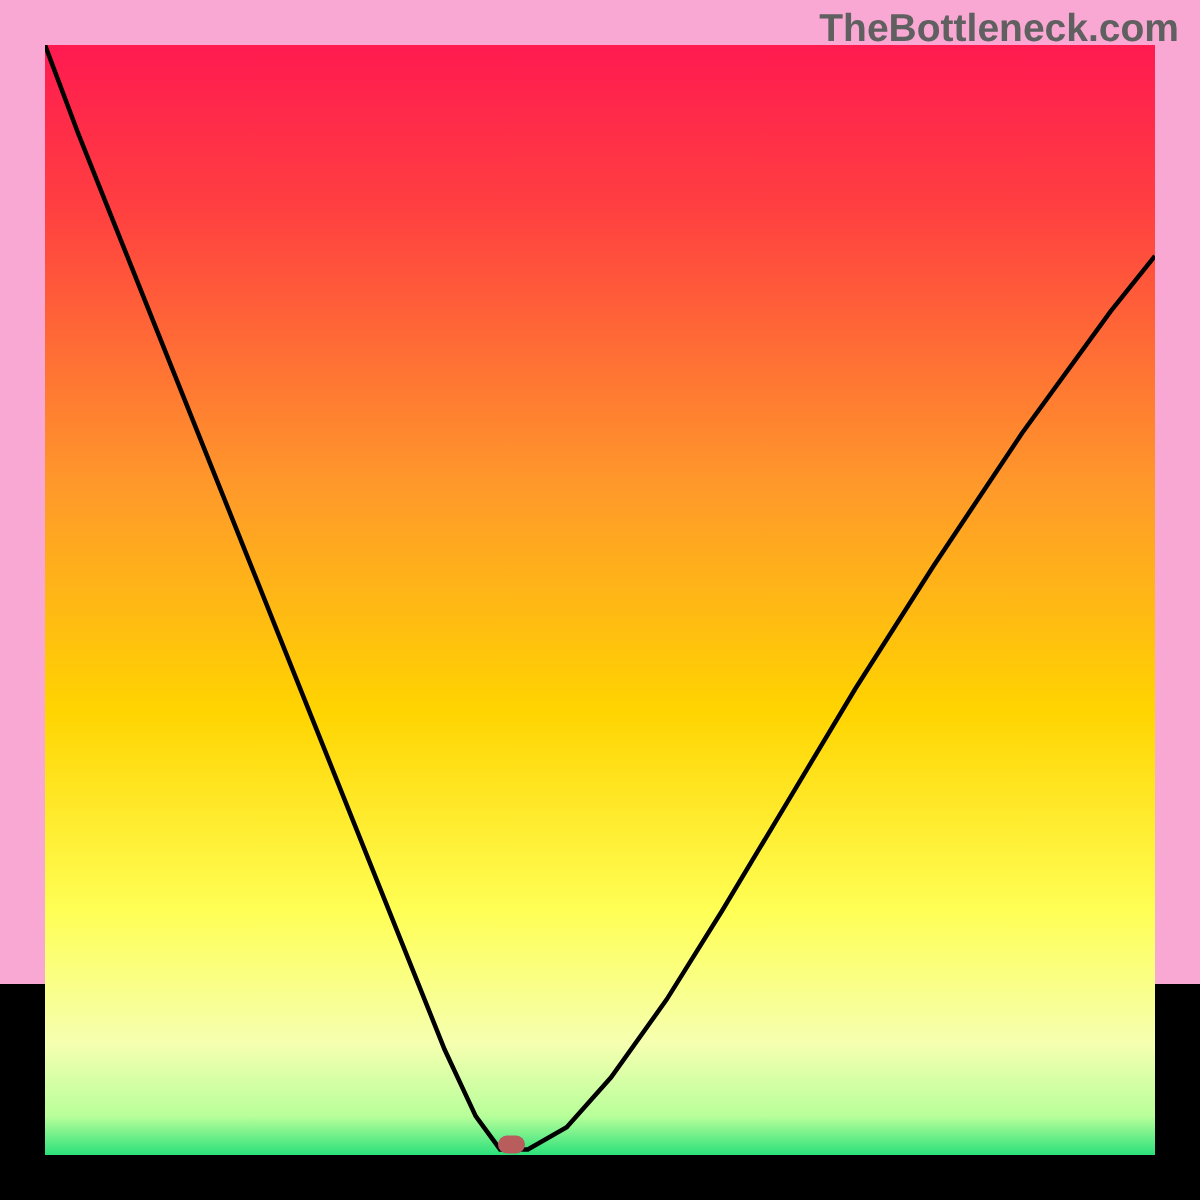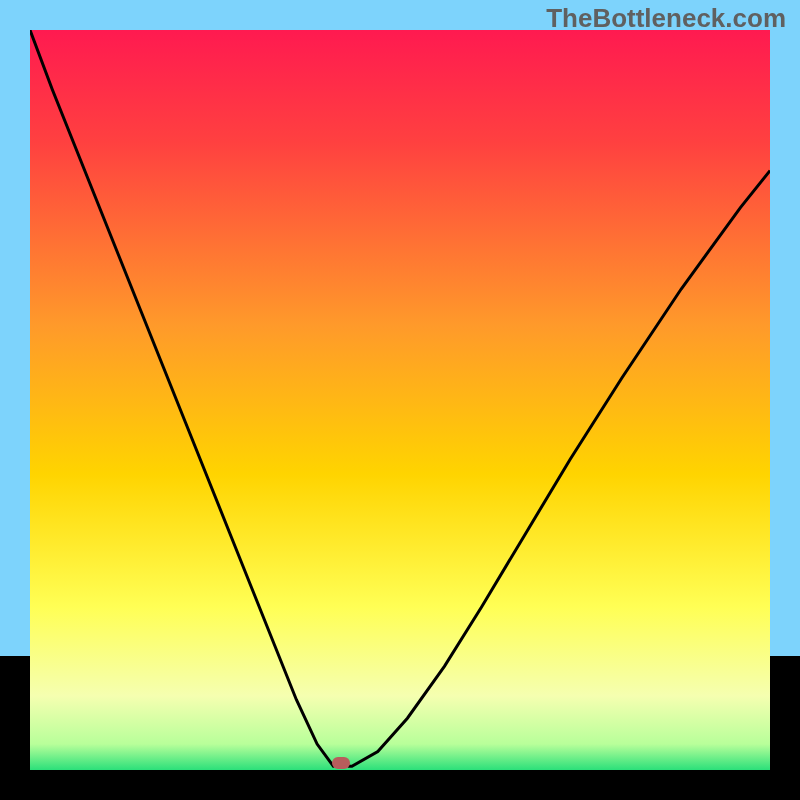--- a/index.html
+++ b/index.html
@@ -1,21 +1,21 @@
 <!DOCTYPE html>
 <html><head>
 <meta charset="utf-8">
 <style>
   * { margin: 0; padding: 0; box-sizing: border-box; }
   html, body { width: 800px; height: 800px; overflow: hidden; background: #000; }
   .container {
     width: 800px;
     height: 656px;
     position: relative;
-    background: #7dd3fc;
+    background: #f9a8d4;
   }
   .watermark {
     position: absolute;
     top: 3px;
     right: 14px;
     font-family: Arial, Helvetica, sans-serif;
     font-size: 26px;
     font-weight: bold;
     color: #606060;
     z-index: 10;

